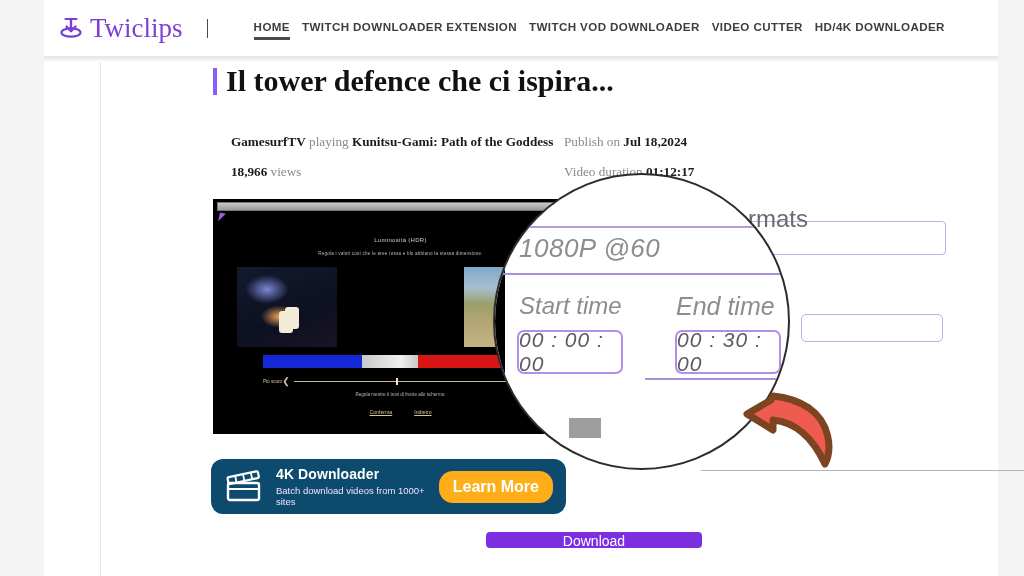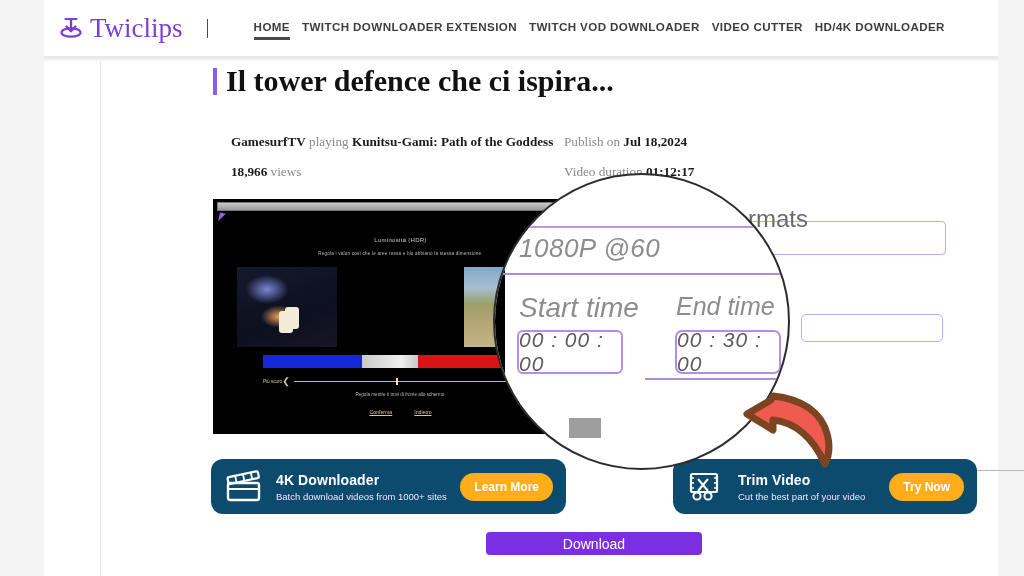--- a/index.html
+++ b/index.html
@@ -271,38 +271,38 @@
     font-size: 26px; color: #8d8d8d;
     letter-spacing: .5px;
     white-space: nowrap;
   }
   .mag-botline {
     position: absolute; left: -20px; top: 98px;
     width: 350px; height: 2px; background: #a98fd8;
   }
   .mag-lbl-start {
     position: absolute; left: 24px; top: 117px;
-    font-size: 28px; color: #8d8d8d;
+    font-size: 24px; color: #8d8d8d;
   }
   .mag-lbl-end {
     position: absolute; left: 181px; top: 117px;
     font-size: 25px; color: #8d8d8d;
   }
   .mag-input {
     position: absolute; top: 155px;
     width: 106px; height: 44px;
     border: 2px solid #b08eea;
     border-radius: 7px;
     box-sizing: border-box;
     display: flex; align-items: center; justify-content: center;
     font-size: 21px; color: #5c5c5c;
     background: #fff;
     letter-spacing: 1px;
   }
-  .mag-input.start { left: 22px; border-radius: 6px; }
+  .mag-input.start { left: 22px; }
   .mag-input.end { left: 180px; }
   .mag-underline {
     position: absolute; left: 150px; top: 203px;
     width: 170px; height: 2px; background: #a98fd8;
   }
   .mag-black-left {
     position: absolute; left: -70px; top: -10px;
     width: 80px; height: 225px;
     background: #000;
   }
@@ -350,32 +350,32 @@
   .banner-title {
     color: #ffffff; font-size: 14px; font-weight: bold;
     letter-spacing: .1px;
   }
   .banner-sub {
     color: #f3e3ff; font-size: 9.5px; margin-top: 3px;
   }
   .banner-btn {
     background: #ffae1a;
     color: #ffffff;
-    font-size: 12px; font-weight: bold;
+    font-size: 16px; font-weight: bold;
     border: none; border-radius: 14px;
     padding: 7px 14px;
     cursor: pointer;
     white-space: nowrap;
   }
 
   
   .download-btn {
     position: absolute;
     left: 442px; top: 532px;
-    width: 216px; height: 23px;
+    width: 216px; height: 16px;
     background: #7c2fe0;
     color: #ffffff;
     border: none; border-radius: 4px;
     font-size: 14px;
     cursor: pointer;
   }
 </style>
 </head>
 <body>
 
@@ -484,34 +484,20 @@
           <path d="M12 4 L12 11 M20 4 L20 11 M28 4 L28 11" stroke="#ffffff" stroke-width="1.8"></path>
         </g>
       </svg>
       <div class="banner-texts">
         <div class="banner-title">4K Downloader</div>
         <div class="banner-sub">Batch download videos from 1000+ sites</div>
       </div>
       <button class="banner-btn">Learn More</button>
     </div>
 
-    <div class="banner right">
-      <svg class="banner-icon" viewBox="0 0 42 34">
-        <rect x="5" y="4" width="26" height="18" rx="1.5" fill="none" stroke="#ffffff" stroke-width="2.2"></rect>
-        <path d="M5 8 L8 8 M5 13 L8 13 M5 18 L8 18 M28 8 L31 8 M28 13 L31 13 M28 18 L31 18" stroke="#ffffff" stroke-width="1.6"></path>
-        <path d="M12 9 L22 21 M22 9 L12 21" stroke="#ffffff" stroke-width="2"></path>
-        <circle cx="11" cy="26" r="3.6" fill="none" stroke="#ffffff" stroke-width="2"></circle>
-        <circle cx="22" cy="26" r="3.6" fill="none" stroke="#ffffff" stroke-width="2"></circle>
-      </svg>
-      <div class="banner-texts">
-        <div class="banner-title">Trim Video</div>
-        <div class="banner-sub">Cut the best part of your video</div>
-      </div>
-      <button class="banner-btn">Try Now</button>
-    </div>
 
     <button class="download-btn">Download</button>
 
   </div>
 
   <div class="mag-rmats">rmats</div>
 
   <div class="magnifier">
     <div class="mag-inner">
       <div class="mag-black-left"></div>

